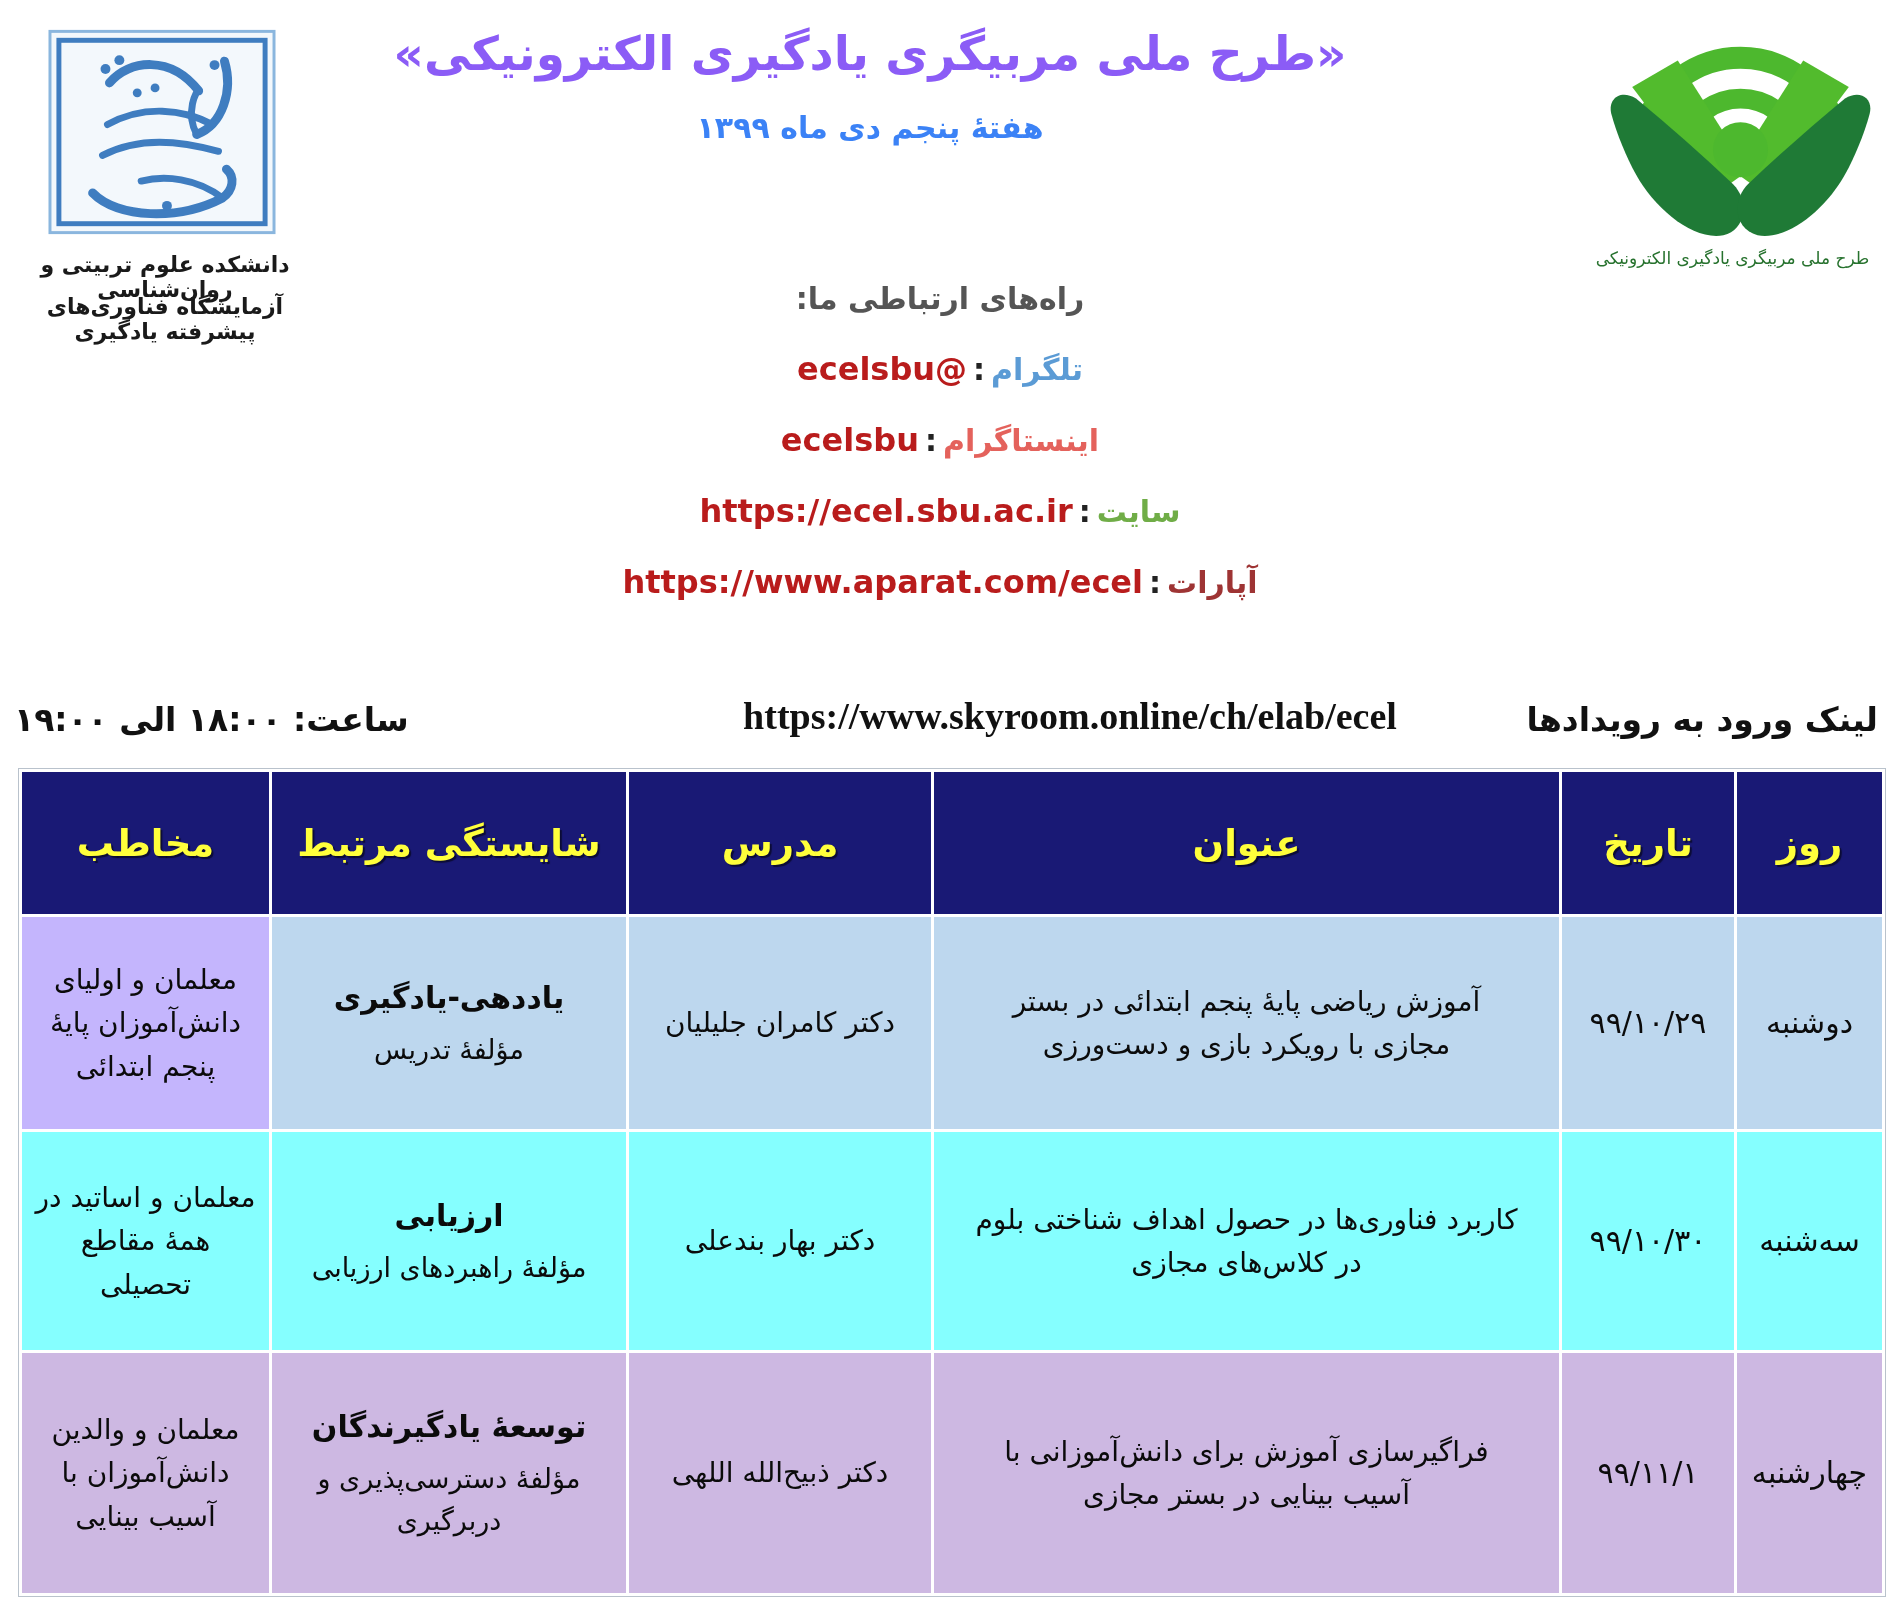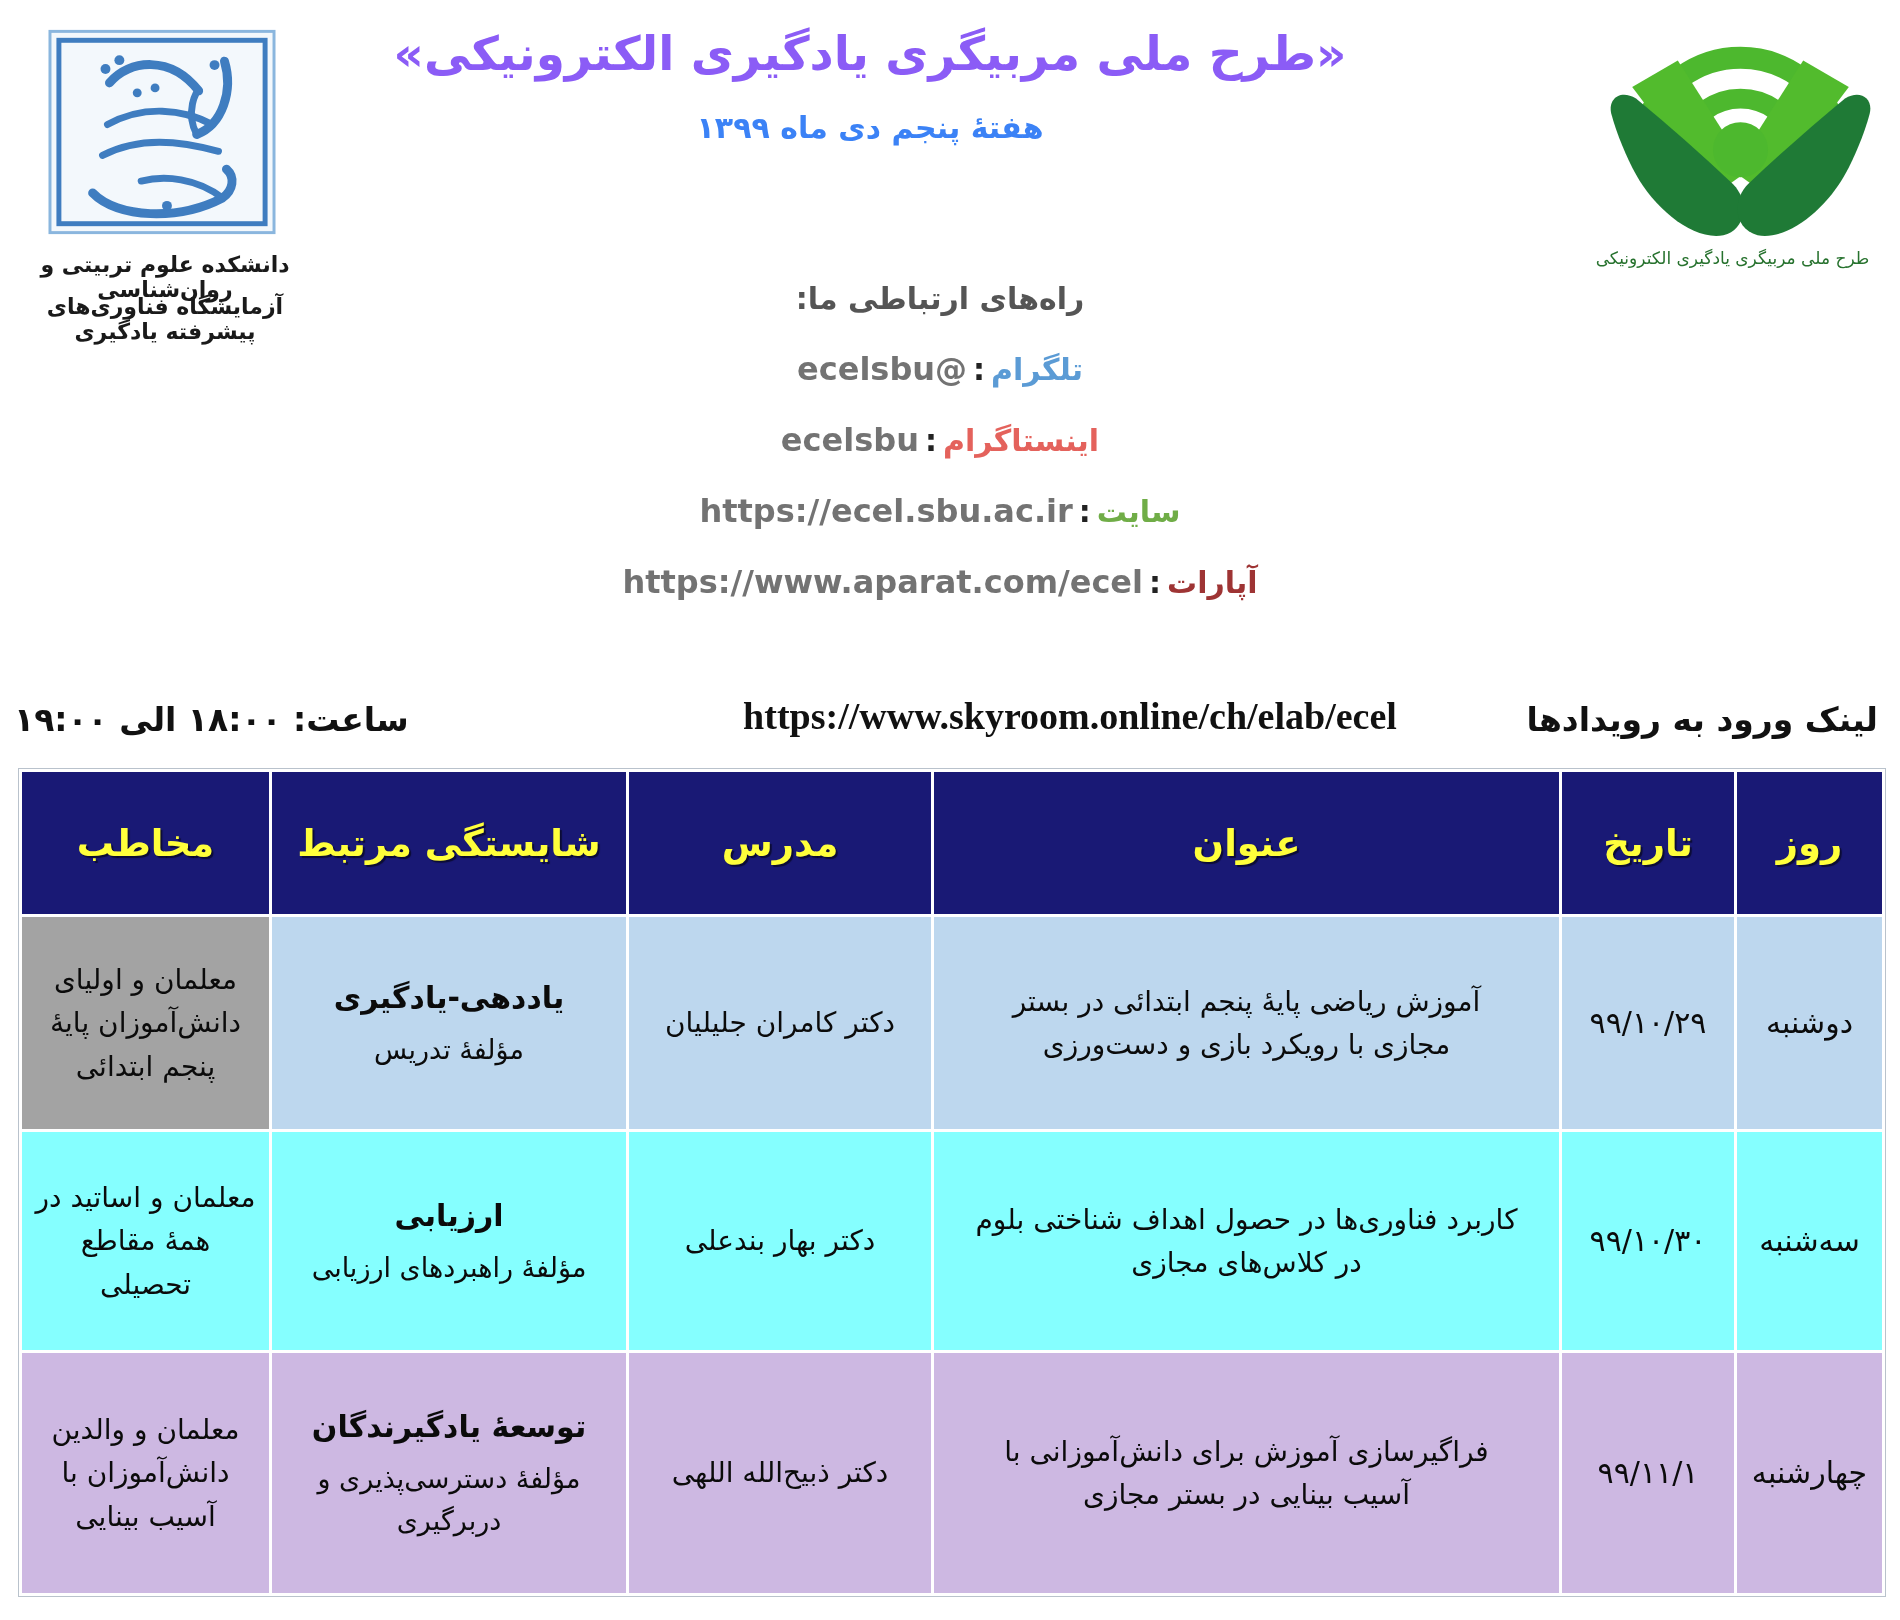--- a/index.html
+++ b/index.html
@@ -15,21 +15,21 @@
 
   
   .title-wrap{position:absolute;left:380px;top:26px;width:980px;text-align:center;direction:rtl;}
   .main-title{font-size:47px;font-weight:bold;line-height:1.2;}
   .subtitle{margin-top:28px;font-size:30px;font-weight:bold;}
 
   
   .contact{position:absolute;left:550px;top:281px;width:780px;text-align:center;direction:rtl;}
   .contact-heading{font-size:30px;font-weight:bold;color:#555555;margin-bottom:34px;}
   .contact-line{font-size:30px;font-weight:bold;margin-bottom:33px;}
-  .contact-line .val{color:#737373;font-size:32px;font-weight:bold;}
+  .contact-line .val{color:#b91c1c;font-size:32px;font-weight:bold;}
   .contact-line .colon{color:#222;padding:0 6px;}
 
   
   .prog-logo{position:absolute;left:1598px;top:6px;width:285px;height:240px;}
   .prog-caption{position:absolute;left:1575px;top:248px;width:315px;text-align:center;
                 font-size:17px;font-weight:normal;color:#27722e;direction:rtl;}
 
   
   .link-label{position:absolute;right:22px;top:700px;font-size:33px;font-weight:bold;direction:rtl;}
   .link-url{position:absolute;left:600px;top:694px;width:940px;text-align:center;
@@ -153,21 +153,21 @@
 
       <tr class="r1">
         <td class="c-day" style="background-color: rgb(189, 215, 238);">دوشنبه</td>
         <td class="c-date" style="background-color: rgb(189, 215, 238);">۹۹/۱۰/۲۹</td>
         <td class="c-title" style="background-color: rgb(189, 215, 238);">آموزش ریاضی پایۀ پنجم ابتدائی در بستر مجازی با رویکرد بازی و دست‌ورزی</td>
         <td style="background-color: rgb(189, 215, 238);">دکتر کامران جلیلیان</td>
         <td class="c-comp" style="background-color: rgb(189, 215, 238);">
           <div class="comp-bold">یاددهی-یادگیری</div>
           <div class="comp-sub">مؤلفۀ تدریس</div>
         </td>
-        <td class="c-aud" style="background-color: #a3a3a3; text-align: center;">معلمان و اولیای دانش‌آموزان پایۀ پنجم ابتدائی</td>
+        <td class="c-aud" style="background-color: #c4b5fd; text-align: center;">معلمان و اولیای دانش‌آموزان پایۀ پنجم ابتدائی</td>
       </tr>
 
       <tr class="r2">
         <td class="c-day" style="background-color: rgb(133, 255, 255);">سه‌شنبه</td>
         <td class="c-date" style="background-color: rgb(133, 255, 255);">۹۹/۱۰/۳۰</td>
         <td class="c-title" style="background-color: rgb(133, 255, 255);">کاربرد فناوری‌ها در حصول اهداف شناختی بلوم در کلاس‌های مجازی</td>
         <td style="background-color: rgb(133, 255, 255);">دکتر بهار بندعلی</td>
         <td class="c-comp" style="background-color: rgb(133, 255, 255);">
           <div class="comp-bold">ارزیابی</div>
           <div class="comp-sub">مؤلفۀ راهبردهای ارزیابی</div>

